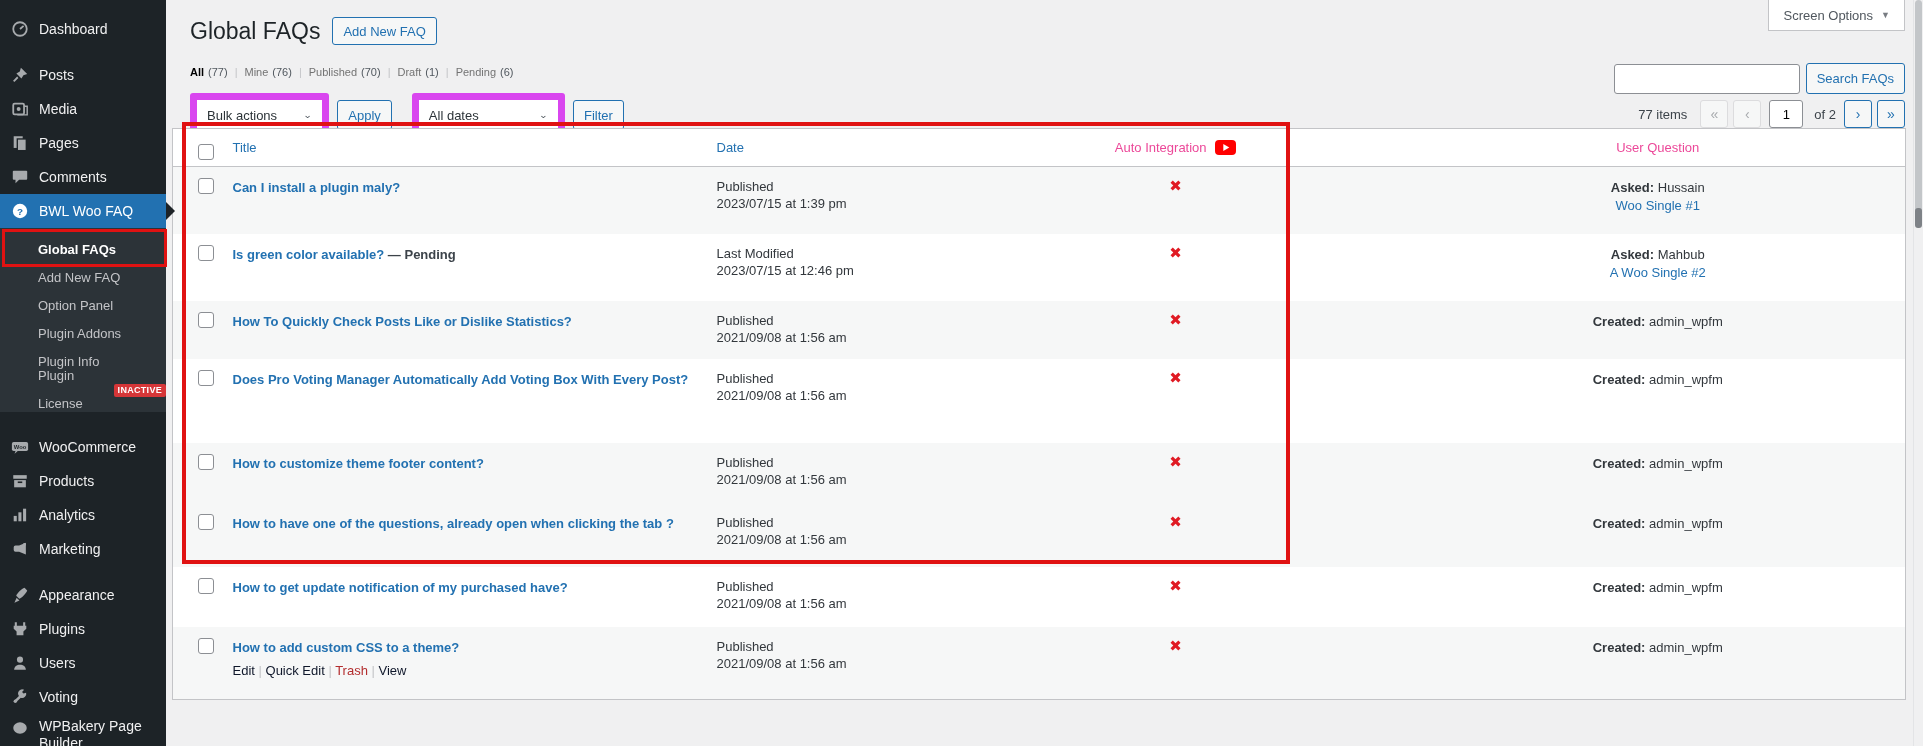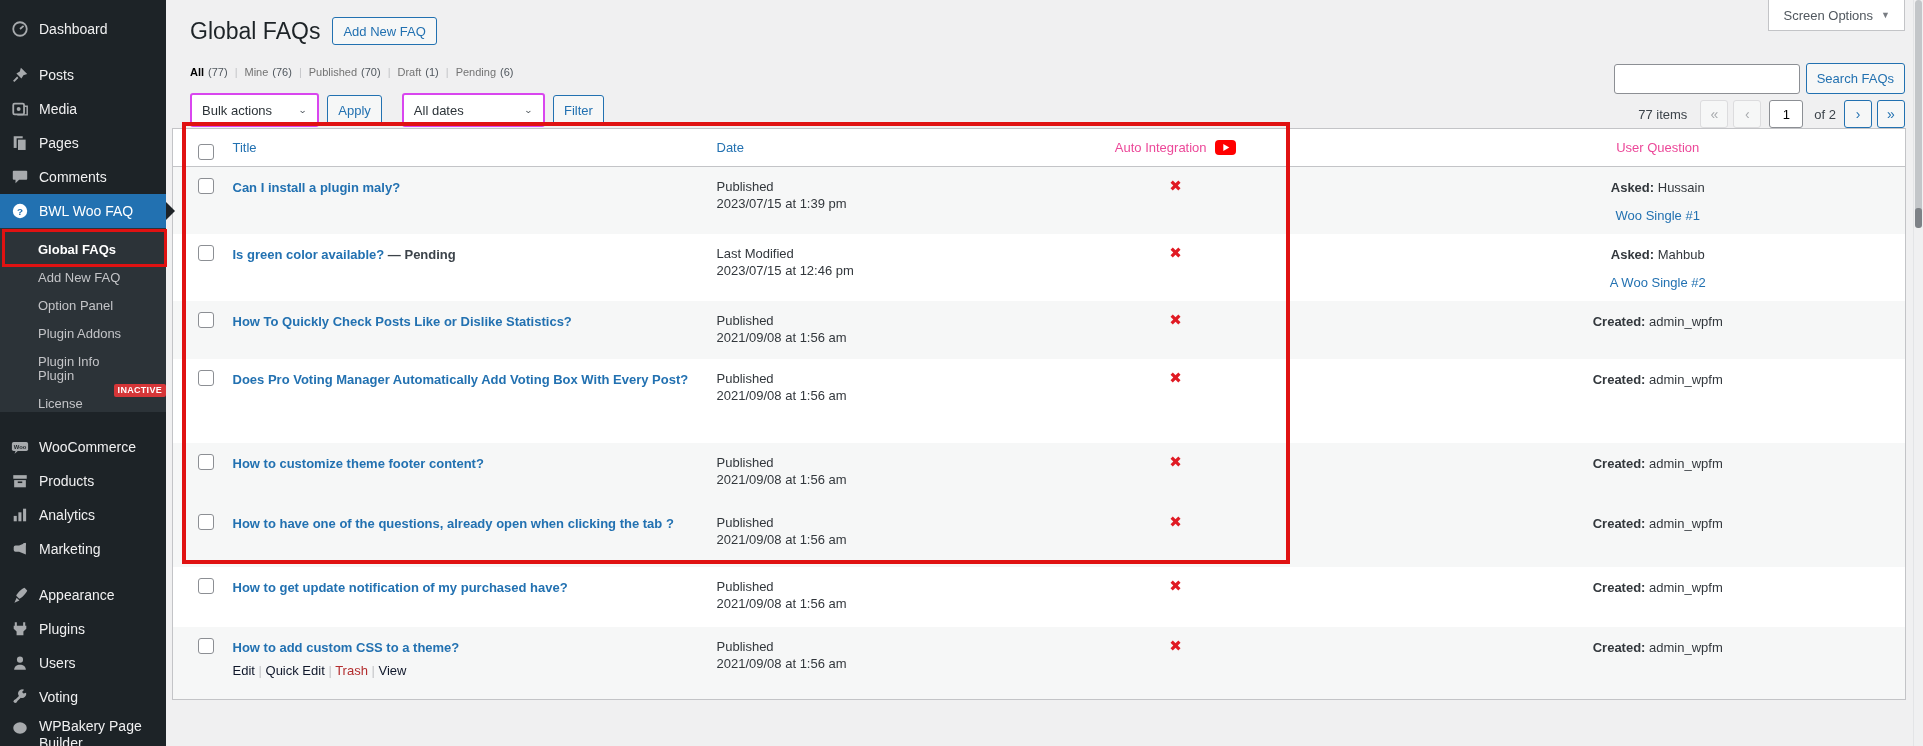--- a/index.html
+++ b/index.html
@@ -29,21 +29,21 @@
   h1.page-title{margin:0;font-size:23px;font-weight:400;color:#1d2327;line-height:30px;}
   .btn{display:inline-flex;align-items:center;justify-content:center;height:28px;padding:0 10px;background:#f6f7f7;border:1px solid #2271b1;border-radius:3px;color:#2271b1;font-size:13px;cursor:pointer;white-space:nowrap;}
   .filters{position:absolute;left:190px;top:66px;display:flex;align-items:center;font-size:11px;}
   .filters .fl{display:flex;align-items:center;}
   .filters .fl + .fl::before{content:"|";color:#c3c4c7;margin:0 7px;}
   .filters a{color:#737373;text-decoration:none;cursor:pointer;}
   .filters a.current{color:#000;font-weight:600;}
   .filters .cnt{color:#50575e;margin-left:4px;}
 
   .toolbar{position:absolute;left:190px;top:93px;display:flex;align-items:center;gap:8px;}
-  .fselect{display:flex;align-items:center;justify-content:space-between;height:30px;background:#fff;border:2px solid #d946ef;border-radius:3px;padding:0 10px;color:#2c3338;cursor:pointer;gap:26px;}
+  .fselect{display:flex;align-items:center;justify-content:space-between;height:30px;background:#fff;border:7px solid #d946ef;border-radius:3px;padding:0 10px;color:#2c3338;cursor:pointer;gap:26px;}
   .fselect .chev{font-size:11px;color:#50575e;transform:scaleY(.8);}
 
   .searchbox{position:absolute;right:18px;top:63px;display:flex;align-items:center;gap:6px;}
   .searchbox input{width:186px;height:30px;border:1px solid #8c8f94;border-radius:3px;background:#fff;padding:0 8px;font-size:13px;box-sizing:border-box;}
   .btn31{height:31px;}
 
   .pagination{position:absolute;right:18px;top:100px;display:flex;align-items:center;gap:5px;color:#3c434a;}
   .pagination .nitems{margin-right:8px;}
   .pgbtn{width:28px;height:28px;display:inline-flex;align-items:center;justify-content:center;border-radius:3px;font-size:14px;cursor:pointer;box-sizing:border-box;}
   .pgbtn.disabled{background:#f6f7f7;border:1px solid #dcdcde;color:#a7aaad;cursor:default;}
@@ -65,21 +65,21 @@
   .cbcell{padding-left:25px !important;padding-top:11px !important;}
   input[type=checkbox]{appearance:none;-webkit-appearance:none;width:16px;height:16px;border:1px solid #8c8f94;border-radius:3px;background:#fff;margin:0;cursor:pointer;}
   .rowtitle{color:#2271b1;font-weight:700;text-decoration:none;cursor:pointer;line-height:17px;}
   .pstate{color:#3c434a;font-weight:600;}
   .datecell div{color:#32373c;line-height:16px;margin-bottom:1px;}
   .mark{font-weight:700;font-size:15px;line-height:14px;display:inline-block;}
   .mark[data-state="no"]{color:#e01b24;}
   .mark[data-state="yes"]{color:#39a340;}
   .usercell-line{color:#32373c;line-height:17px;}
   .usercell-line b{font-weight:700;color:#32373c;}
-  .ulink{color:#2271b1;text-decoration:none;cursor:pointer;line-height:17px;display:inline-block;margin-top:11px;}
+  .ulink{color:#2271b1;text-decoration:none;cursor:pointer;line-height:17px;display:inline-block;margin-top:1px;}
   .rowactions{margin-top:7px;font-size:13px;color:#c3c4c7;}
   .rowactions a{text-decoration:none;cursor:pointer;color:#0f172a;}
   .rowactions a.trash{color:#b32d2e;}
 
   
   .anno{position:absolute;border:4px solid #e01212;z-index:50;pointer-events:none;box-sizing:border-box;}
   .anno-sidebar{left:2px;top:229px;width:165px;height:38px;border-width:3px;}
   .anno-table{left:182px;top:122px;width:1108px;height:442px;}
   .scrollbar{position:absolute;right:0;top:0;width:9px;height:746px;background:#f0f0f1;border-left:1px solid #e3e4e6;z-index:60;}
   .scroll-thumb{position:absolute;left:1px;top:0;width:7px;height:225px;background:#c3c6c9;border-radius:4px;}

